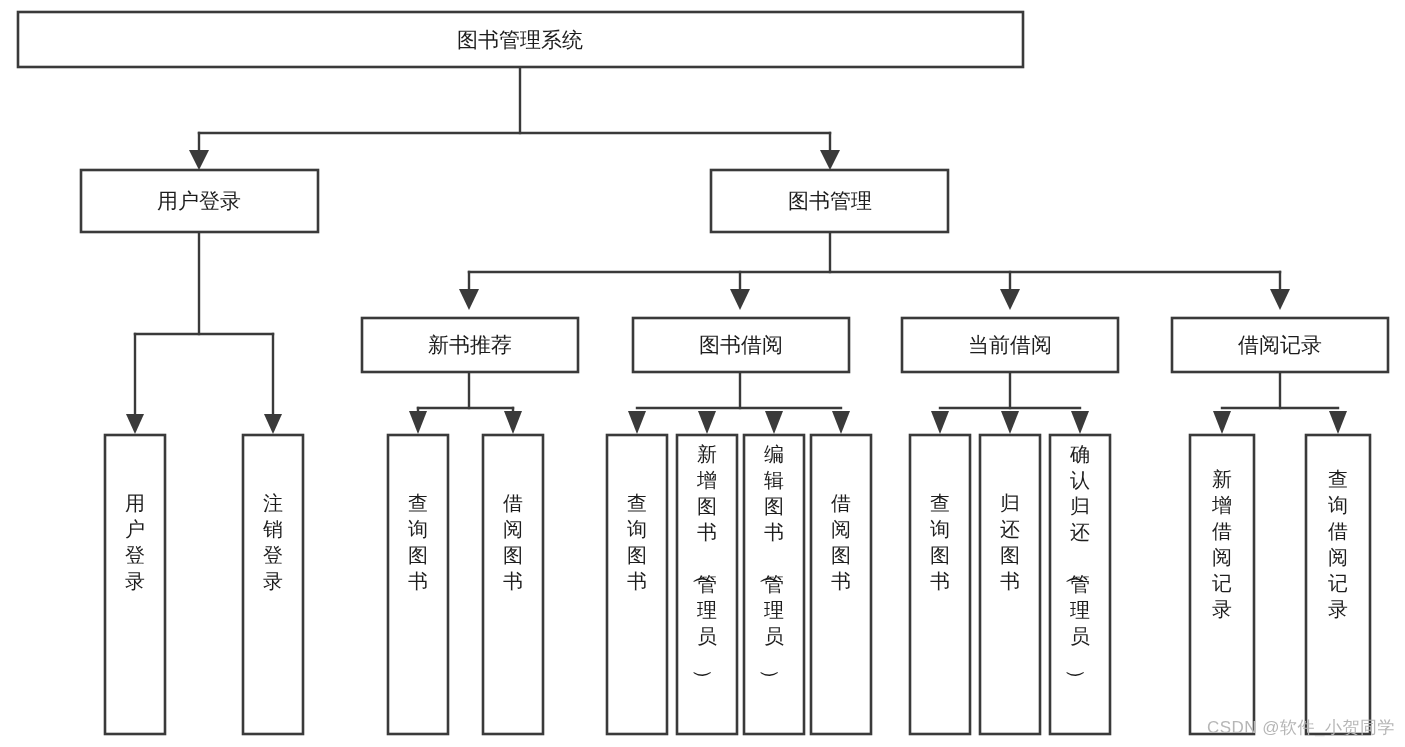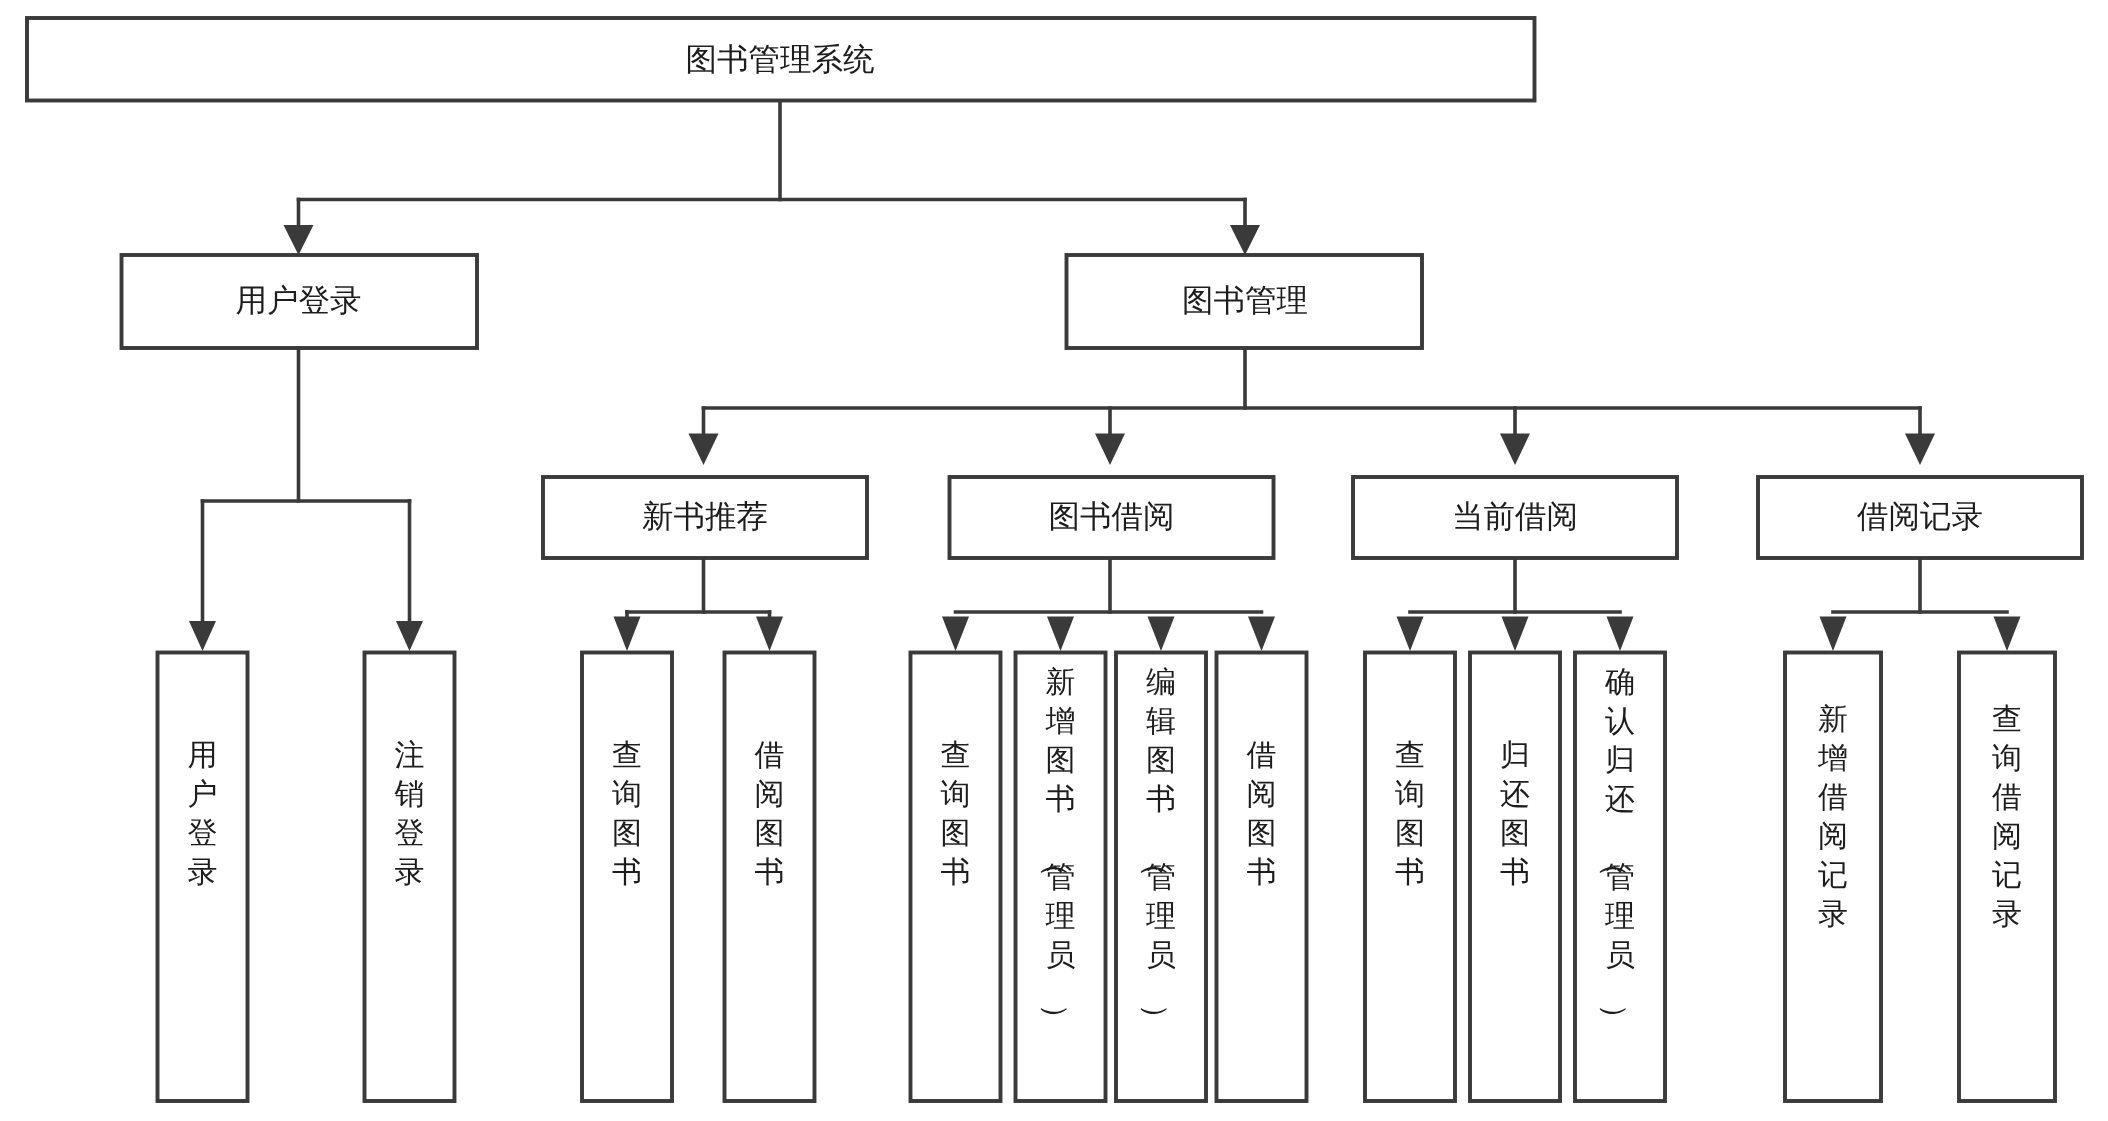--- a/index.html
+++ b/index.html
@@ -229,13 +229,14 @@
         <text class="node-label-vertical" x="1222" y="486"><tspan x="1222" y="486">新</tspan><tspan x="1222" y="512">增</tspan><tspan x="1222" y="538">借</tspan><tspan x="1222" y="564">阅</tspan><tspan x="1222" y="590">记</tspan><tspan x="1222" y="616">录</tspan></text>
       </g>
 
       <g>
         <rect class="node-box" x="1306" y="435" width="64" height="299"></rect>
         <text class="node-label-vertical" x="1338" y="486"><tspan x="1338" y="486">查</tspan><tspan x="1338" y="512">询</tspan><tspan x="1338" y="538">借</tspan><tspan x="1338" y="564">阅</tspan><tspan x="1338" y="590">记</tspan><tspan x="1338" y="616">录</tspan></text>
       </g>
     </g>
   </svg>
 
+  <div class="watermark">CSDN @软件_小贺同学</div>
 </div>
 
 </body></html>

